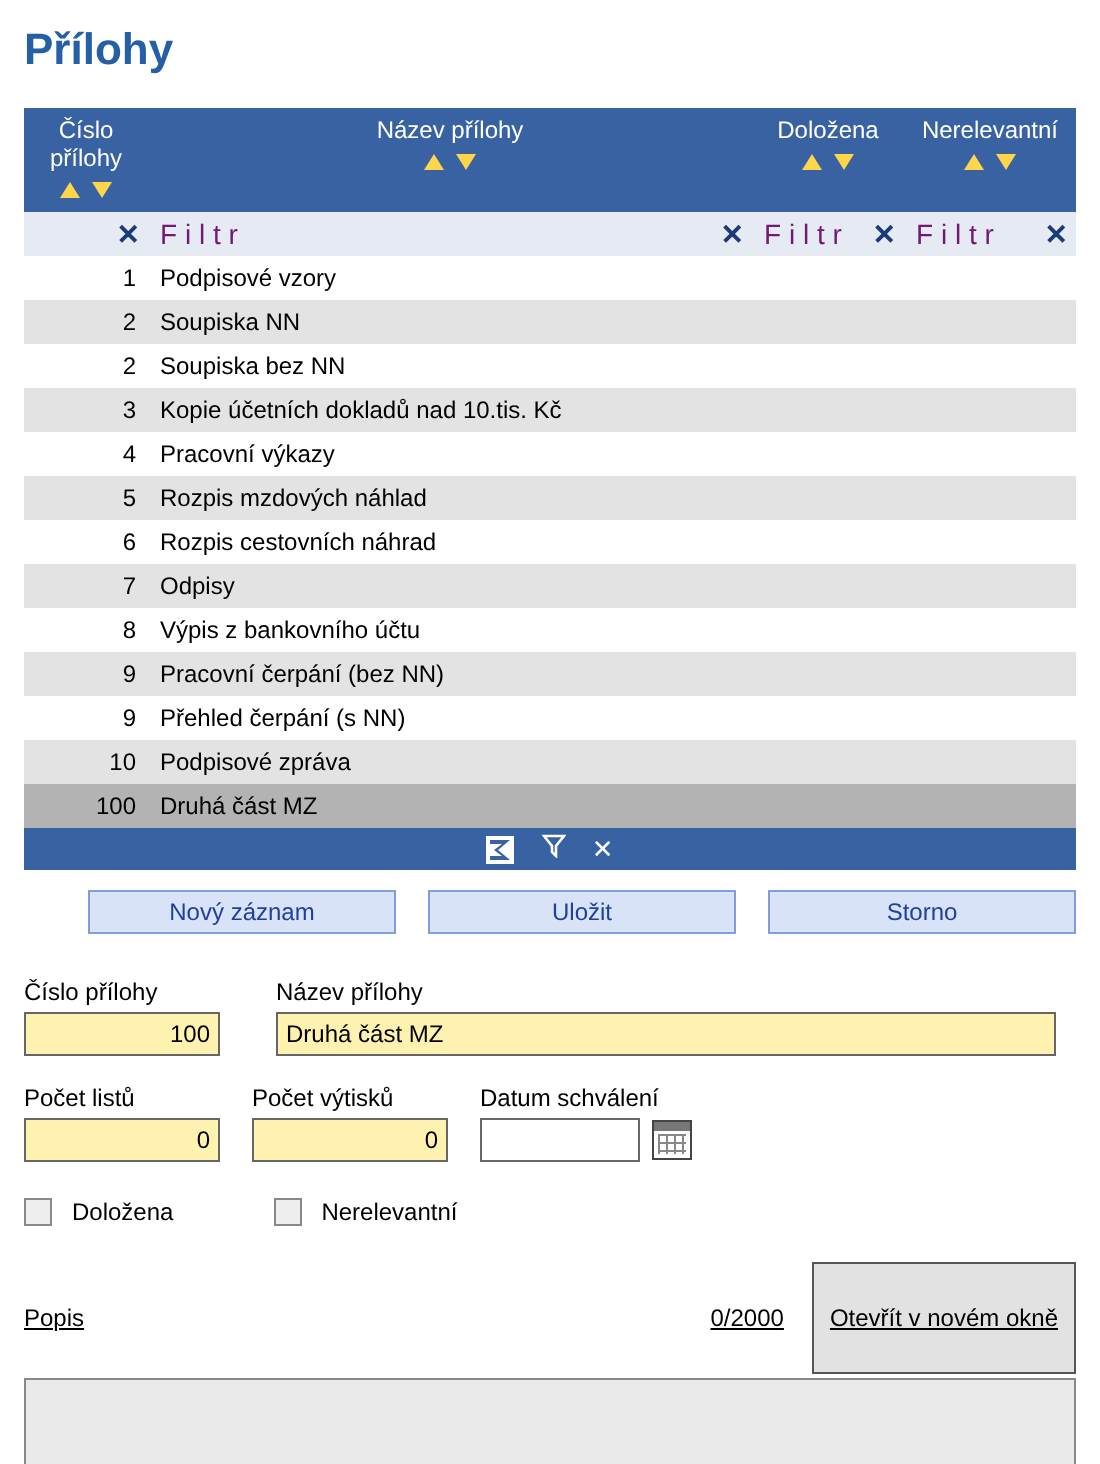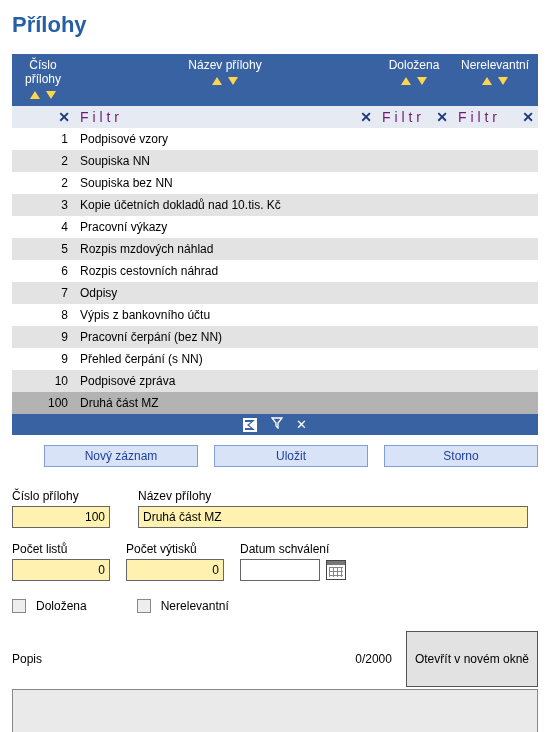--- a/index.html
+++ b/index.html
@@ -171,20 +171,21 @@
     .chk {
       width: 12px; height: 12px;
       border: 1px solid #888;
       background: #eee;
       cursor: pointer;
     }
     .popis-header {
       display: flex;
       align-items: center;
       margin-top: 18px;
+      text-decoration: underline;
     }
     .popis-header .lbl { font-size: 12px; }
     .popis-header .count { margin-left: auto; font-size: 12px; }
     .btn-open {
       border: 1px solid #555;
       background: #e2e2e2;
       font-size: 12px;
       padding: 20px 8px;
       margin-left: 14px;
       cursor: pointer;

